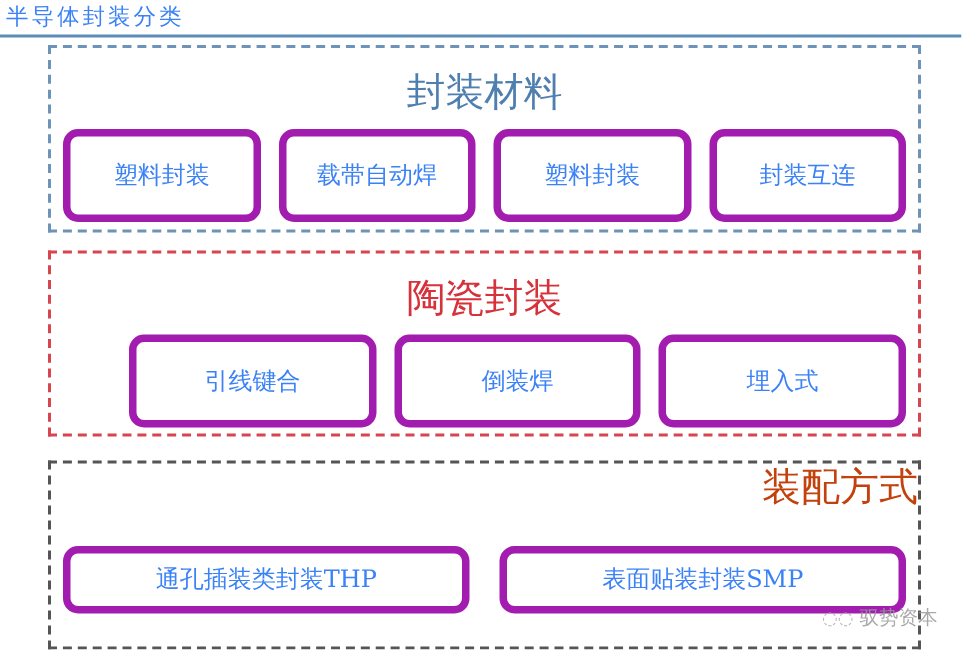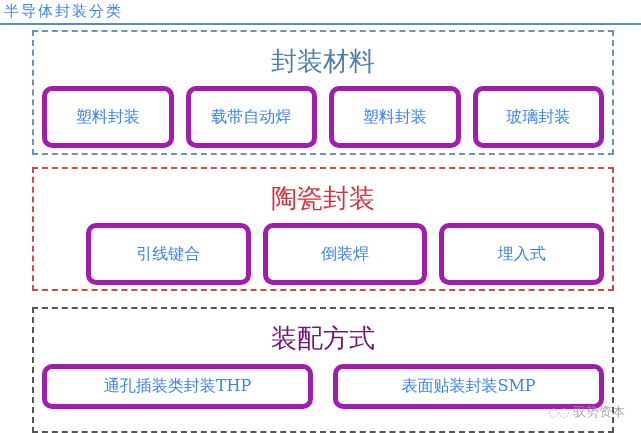--- a/index.html
+++ b/index.html
@@ -29,42 +29,42 @@
     justify-content: center; font-size: 16px; color: #3b82f6;
     font-family: "DejaVu Serif", "Liberation Serif", serif;
   }
   #sec-materials { top: 30px; height: 125px; border-color: #6e93b8; }
   #sec-materials .section-heading { top: 16px; color: #4f7fae; }
   #sec-materials .cards { top: 54px; }
   #sec-interconnect { top: 167px; height: 124px; border-color: #d9454f; }
   #sec-interconnect .section-heading { top: 16px; color: #d7323c; }
   #sec-interconnect .cards { top: 54px; margin-left: 44px; }
   #sec-assembly { top: 307px; height: 126px; border-color: #555555; }
-  #sec-assembly .section-heading { top: 16px; color: #701a75; }
+  #sec-assembly .section-heading { top: 2px; color: #c2410c; text-align: right; }
   #sec-assembly .cards { top: 55px; gap: 20px; }
   #sec-assembly .card { height: 45px; }
   .watermark {
     position: absolute; left: 548px; top: 403px; font-size: 13px; color: #9a9a9a;
     display: flex; align-items: center; gap: 4px; opacity: 0.85;
   }
   .wm-icon { font-size: 12px; color: #aaaaaa; }
 </style>
 </head>
 <body>
 
 <div class="page-title">半导体封装分类</div>
 <div class="title-rule"></div>
 
 <div class="section" id="sec-materials">
   <div class="section-heading">封装材料</div>
   <div class="cards">
     <div class="card">塑料封装</div>
     <div class="card">载带自动焊</div>
     <div class="card">塑料封装</div>
-    <div class="card">玻璃封装</div>
+    <div class="card">封装互连</div>
   </div>
 </div>
 
 <div class="section" id="sec-interconnect">
   <div class="section-heading">陶瓷封装</div>
   <div class="cards">
     <div class="card">引线键合</div>
     <div class="card">倒装焊</div>
     <div class="card">埋入式</div>
   </div>

